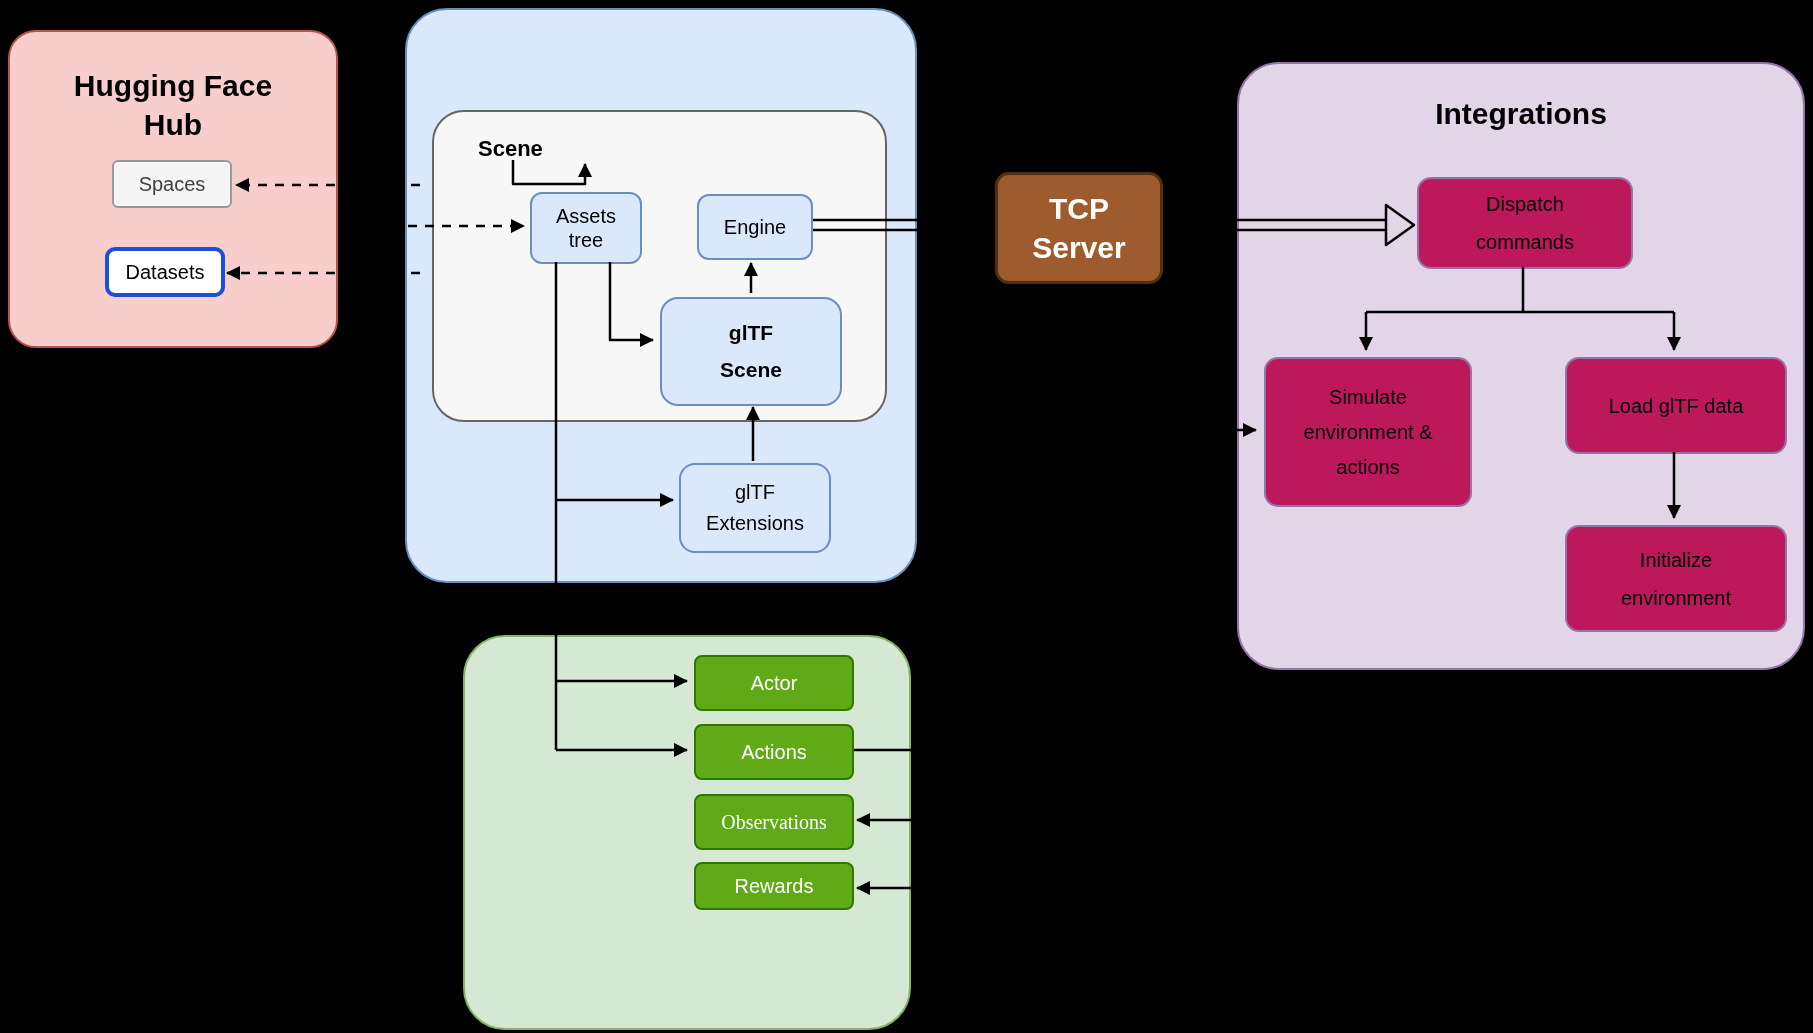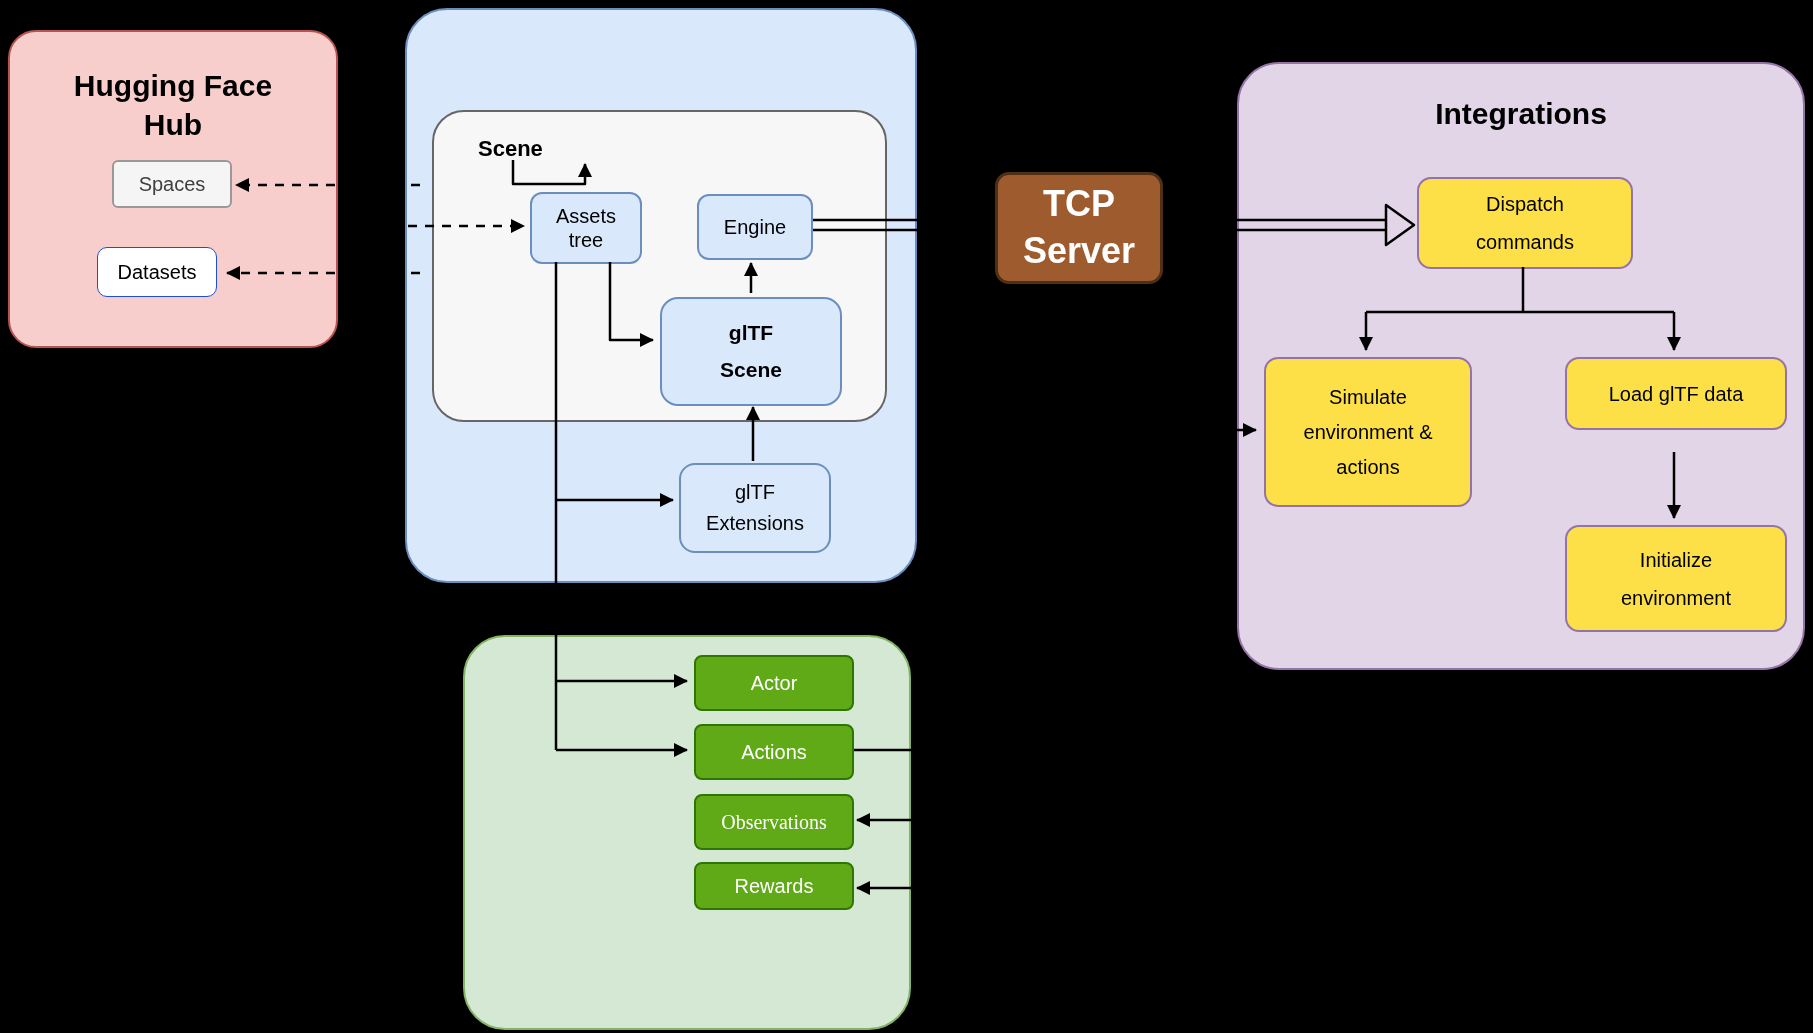--- a/index.html
+++ b/index.html
@@ -20,40 +20,40 @@
     line-height: 1.3; white-space: pre-line; color: #000;
   }
   .node {
     position: absolute; display: flex; align-items: center; justify-content: center;
     text-align: center; white-space: pre-line; font-size: 20px; line-height: 1.25;
   }
   
   .hf-hub { left: 8px; top: 30px; width: 330px; height: 318px; background: #f8cecc; border-color: #b85450; border-radius: 28px; }
   .hf-title { top: 34px; }
   .spaces { left: 102px; top: 128px; width: 120px; height: 48px; background: #f5f5f5; border: 2px solid #999; border-radius: 6px; color: #404040; }
-  .datasets { left: 87px; top: 215px; width: 120px; height: 50px; background: #fff; border: 1px solid #1d4ed8; border-radius: 10px; }
+  .datasets { left: 95px; top: 215px; width: 120px; height: 50px; background: #fff; border: 4px solid #1d4ed8; border-radius: 10px; }
   
   .core-api { left: 405px; top: 8px; width: 512px; height: 575px; background: #dae8fc; border-color: #6c8ebf; border-radius: 42px; }
   .core-title { top: 32px; }
   .scene-box { left: 25px; top: 100px; width: 455px; height: 312px; background: #f7f7f7; border-color: #666; border-radius: 32px; }
   .scene-label { position: absolute; left: 44px; top: 24px; font-size: 22px; font-weight: bold; }
   .blue-node { background: #dae8fc; border: 2px solid #6c8ebf; border-radius: 12px; }
   .assets-tree { left: 96px; top: 80px; width: 112px; height: 72px; line-height: 1.2; }
   .engine { left: 263px; top: 82px; width: 116px; height: 66px; }
   .gltf-scene { left: 226px; top: 185px; width: 182px; height: 109px; font-weight: bold; font-size: 21px; line-height: 1.75; border-radius: 18px; }
   .gltf-ext { left: 272px; top: 453px; width: 152px; height: 90px; line-height: 1.55; border-radius: 16px; }
   
-  .tcp { left: 995px; top: 172px; width: 168px; height: 112px; background: #9d5b2e; border: 3px solid #4f2f15; border-radius: 14px; display: flex; align-items: center; justify-content: center; text-align: center; white-space: pre-line; color: #fff; font-weight: bold; font-size: 36px; line-height: 1.3; position: absolute; }
+  .tcp { left: 995px; top: 172px; width: 168px; height: 112px; background: #9d5b2e; border: 3px solid #4f2f15; border-radius: 14px; display: flex; align-items: center; justify-content: center; text-align: center; white-space: pre-line; color: #fff; font-weight: bold; font-size: 30px; line-height: 1.3; position: absolute; }
   
   .integrations { left: 1237px; top: 62px; width: 568px; height: 608px; background: #e1d5e7; border-color: #9673a6; border-radius: 42px; }
   .integrations-title { top: 30px; }
-  .purple-node { background: #fde047; border: 2px solid #9673a6; border-radius: 14px; line-height: 1.9; }
+  .purple-node { background: #be185d; border: 2px solid #9673a6; border-radius: 14px; line-height: 1.9; }
   .dispatch { left: 178px; top: 113px; width: 216px; height: 92px; }
   .simulate { left: 25px; top: 293px; width: 208px; height: 150px; line-height: 1.75; }
-  .load-gltf { left: 326px; top: 293px; width: 222px; height: 73px; }
+  .load-gltf { left: 326px; top: 293px; width: 222px; height: 97px; }
   .init-env { left: 326px; top: 461px; width: 222px; height: 107px; }
   
   .rl-env { left: 463px; top: 635px; width: 448px; height: 395px; background: #d5e8d4; border-color: #82b366; border-radius: 42px; }
   .rl-title { bottom: 16px; }
   .green-node { background: #60a917; border: 2px solid #2d7600; border-radius: 8px; color: #fff; }
   .actor { left: 229px; top: 18px; width: 160px; height: 56px; }
   .actions { left: 229px; top: 87px; width: 160px; height: 56px; }
   .observations { left: 229px; top: 157px; width: 160px; height: 56px; font-family: Liberation Serif, serif; }
   .rewards { left: 229px; top: 225px; width: 160px; height: 48px; }
   

